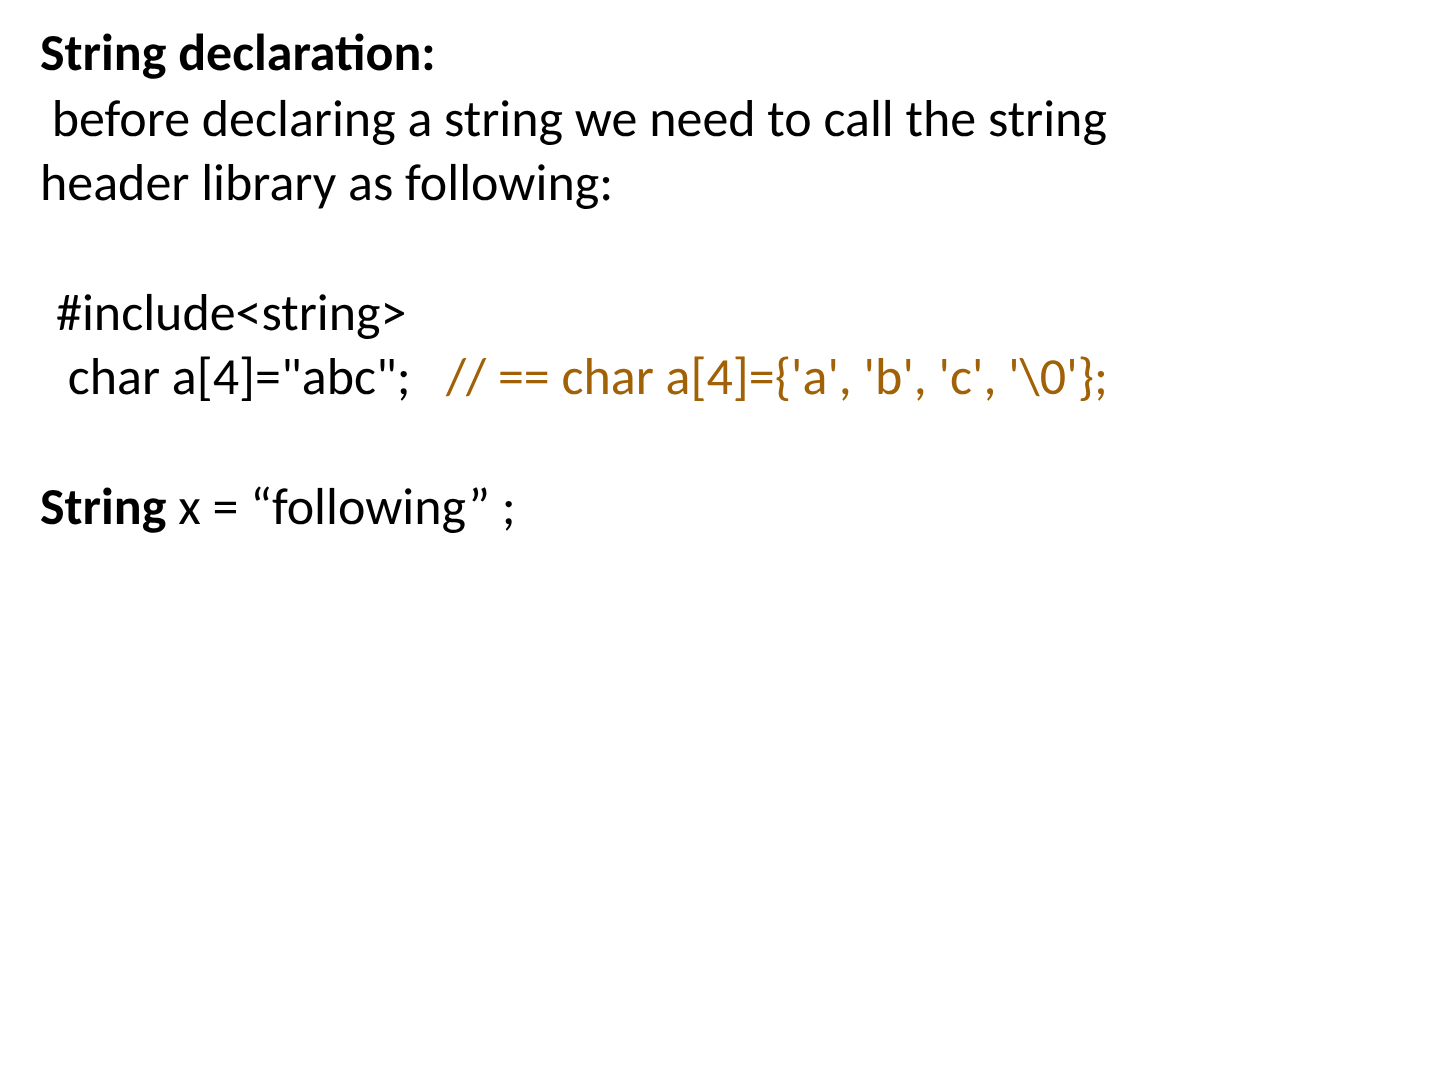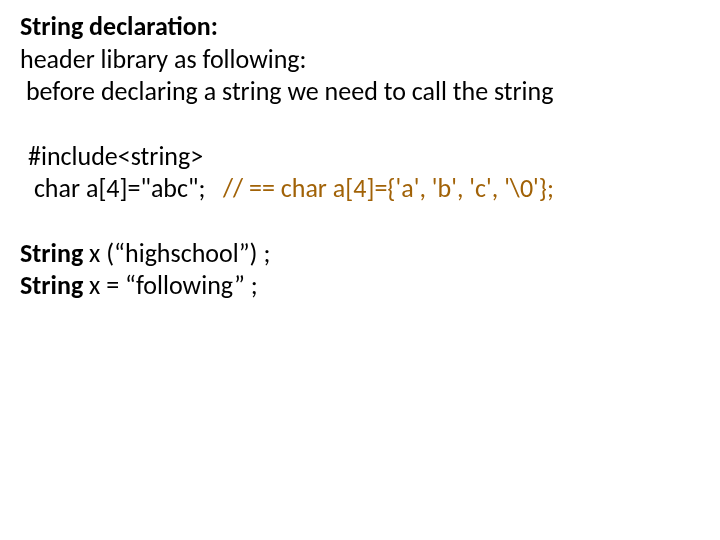--- a/index.html
+++ b/index.html
@@ -30,33 +30,30 @@
   .block-mid { margin-top: 8px; margin-bottom: 32px; }
   .block-last { margin-top: 8px; }
 </style>
 </head>
 <body>
 
 <div class="slide">
 
   <div class="block">
     <div class="heading">String declaration:</div>
+    <div class="body-text">&nbsp;before declaring a string we need to call the string</div>
     <div class="body-text">header library as following:</div>
-    <div class="body-text">&nbsp;before declaring a string we need to call the string</div>
   </div>
 
   <div class="block-mid indent-small">
     <div class="code-line">#include&lt;string&gt;</div>
     <div class="code-line">
       <span>&nbsp;char a[4]="abc";</span><span class="green">&nbsp;&nbsp;&nbsp;// == char a[4]={'a', 'b', 'c', '\0'};</span>
     </div>
   </div>
 
   <div class="block-last">
     <div>
-      <span class="bold">String</span><span> x (“highschool”) ;</span>
-    </div>
-    <div>
       <span class="bold">String</span><span> x = “following” ;</span>
     </div>
   </div>
 
 </div>
 
 </body></html>

